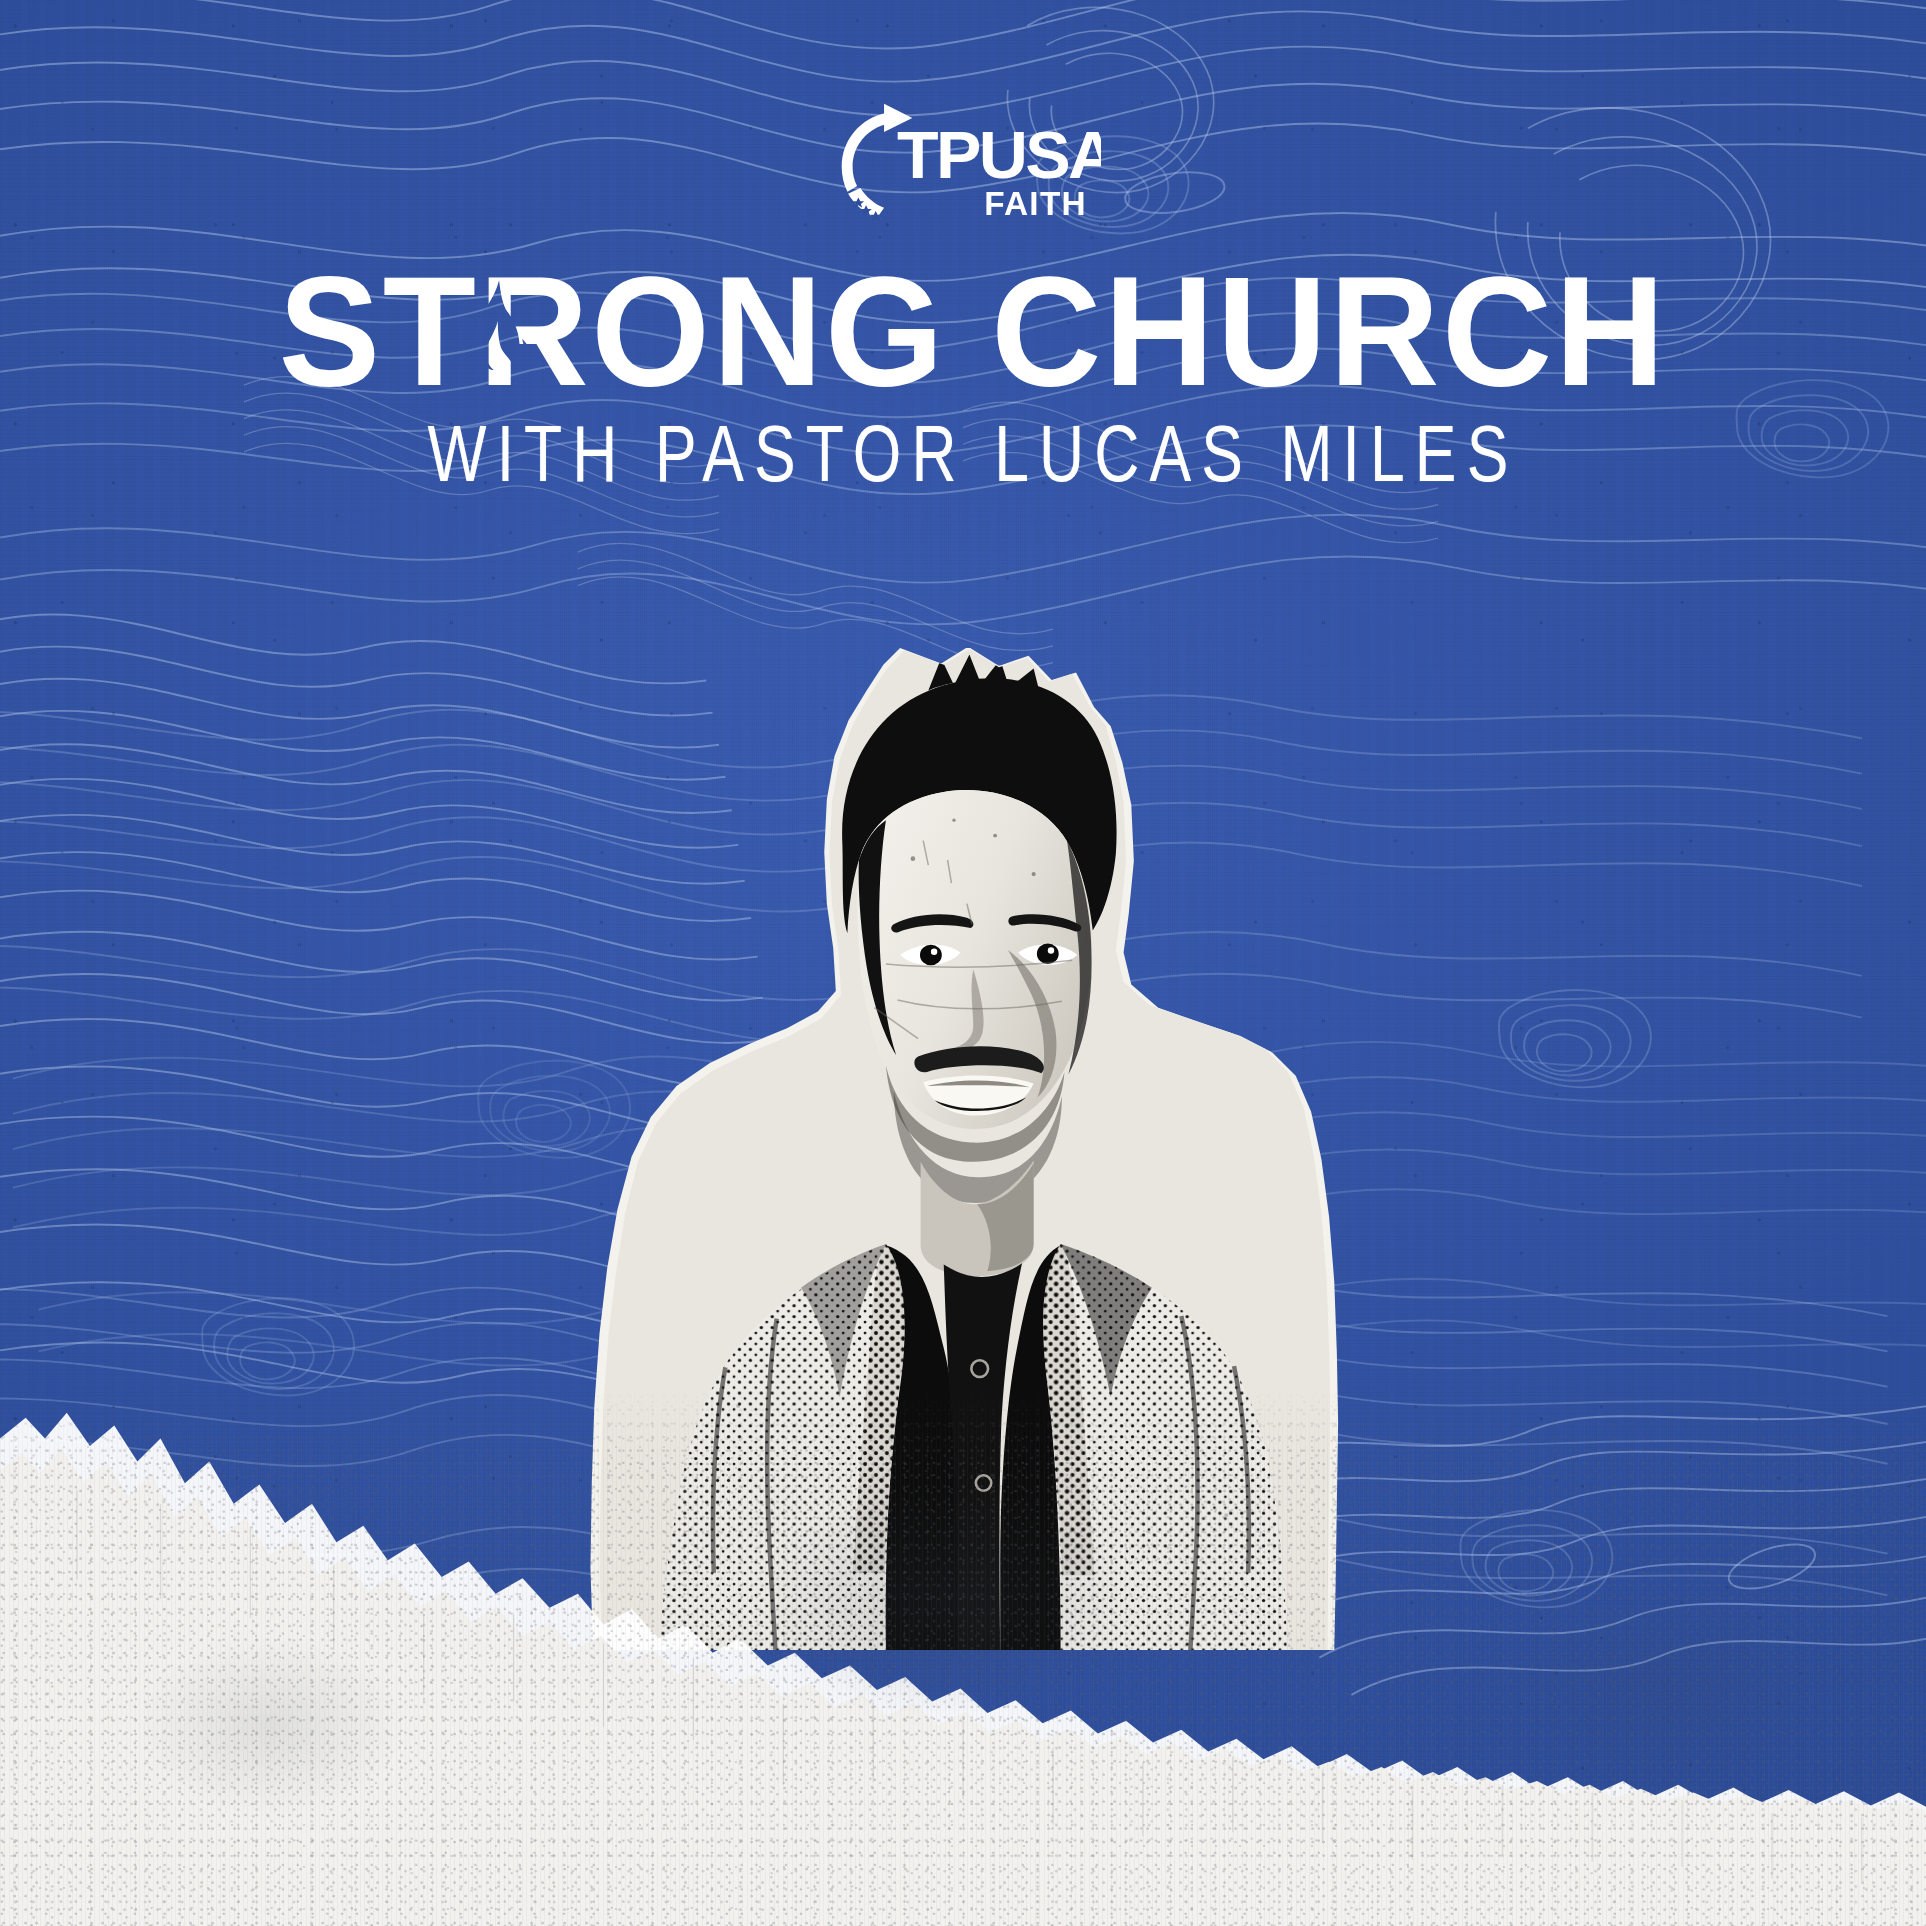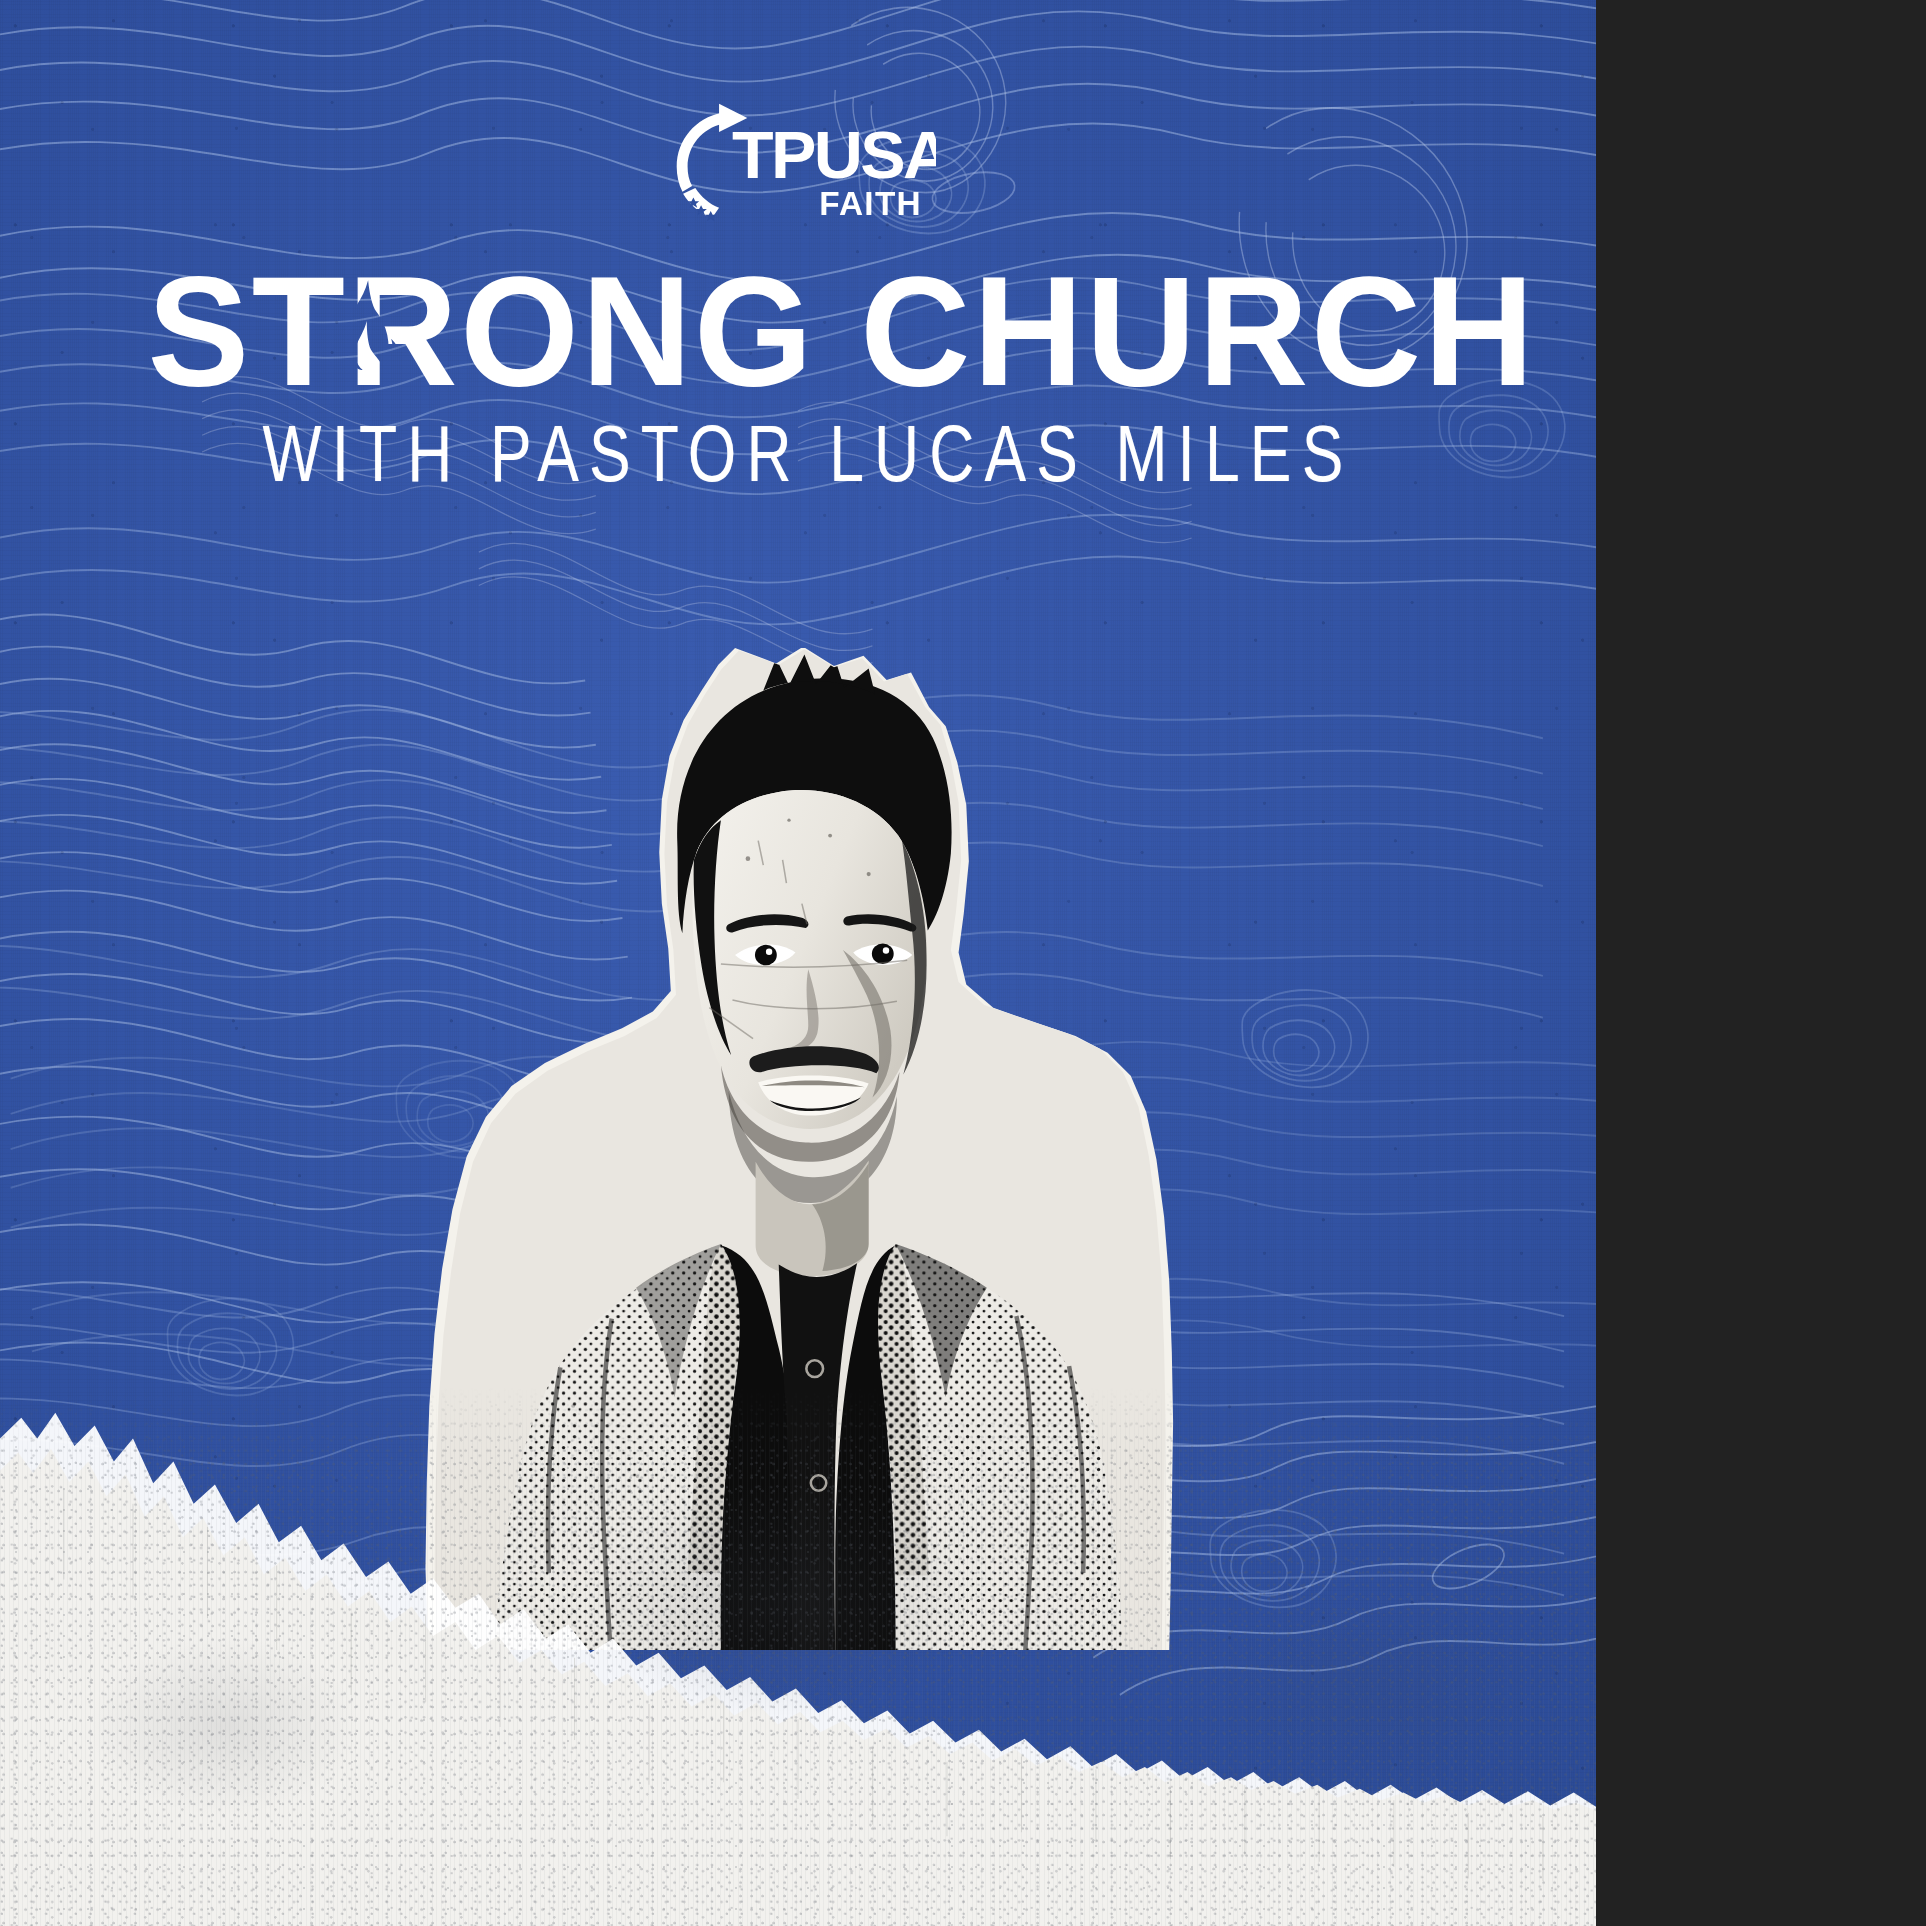--- a/index.html
+++ b/index.html
@@ -2,21 +2,21 @@
 <html style="font-size:10.3px"><head>
 <meta charset="utf-8">
 <style>
   html, body {
     margin: 0;
     padding: 0;
     background: #222;
   }
   #poster {
     position: relative;
-    width: 1596px;
+    width: 1926px;
     height: 1926px;
     overflow: hidden;
     background: #3154A4;
     font-family: "Liberation Sans", sans-serif;
     -webkit-font-smoothing: antialiased;
   }
 
   
   .bg-blue {
     position: absolute;

